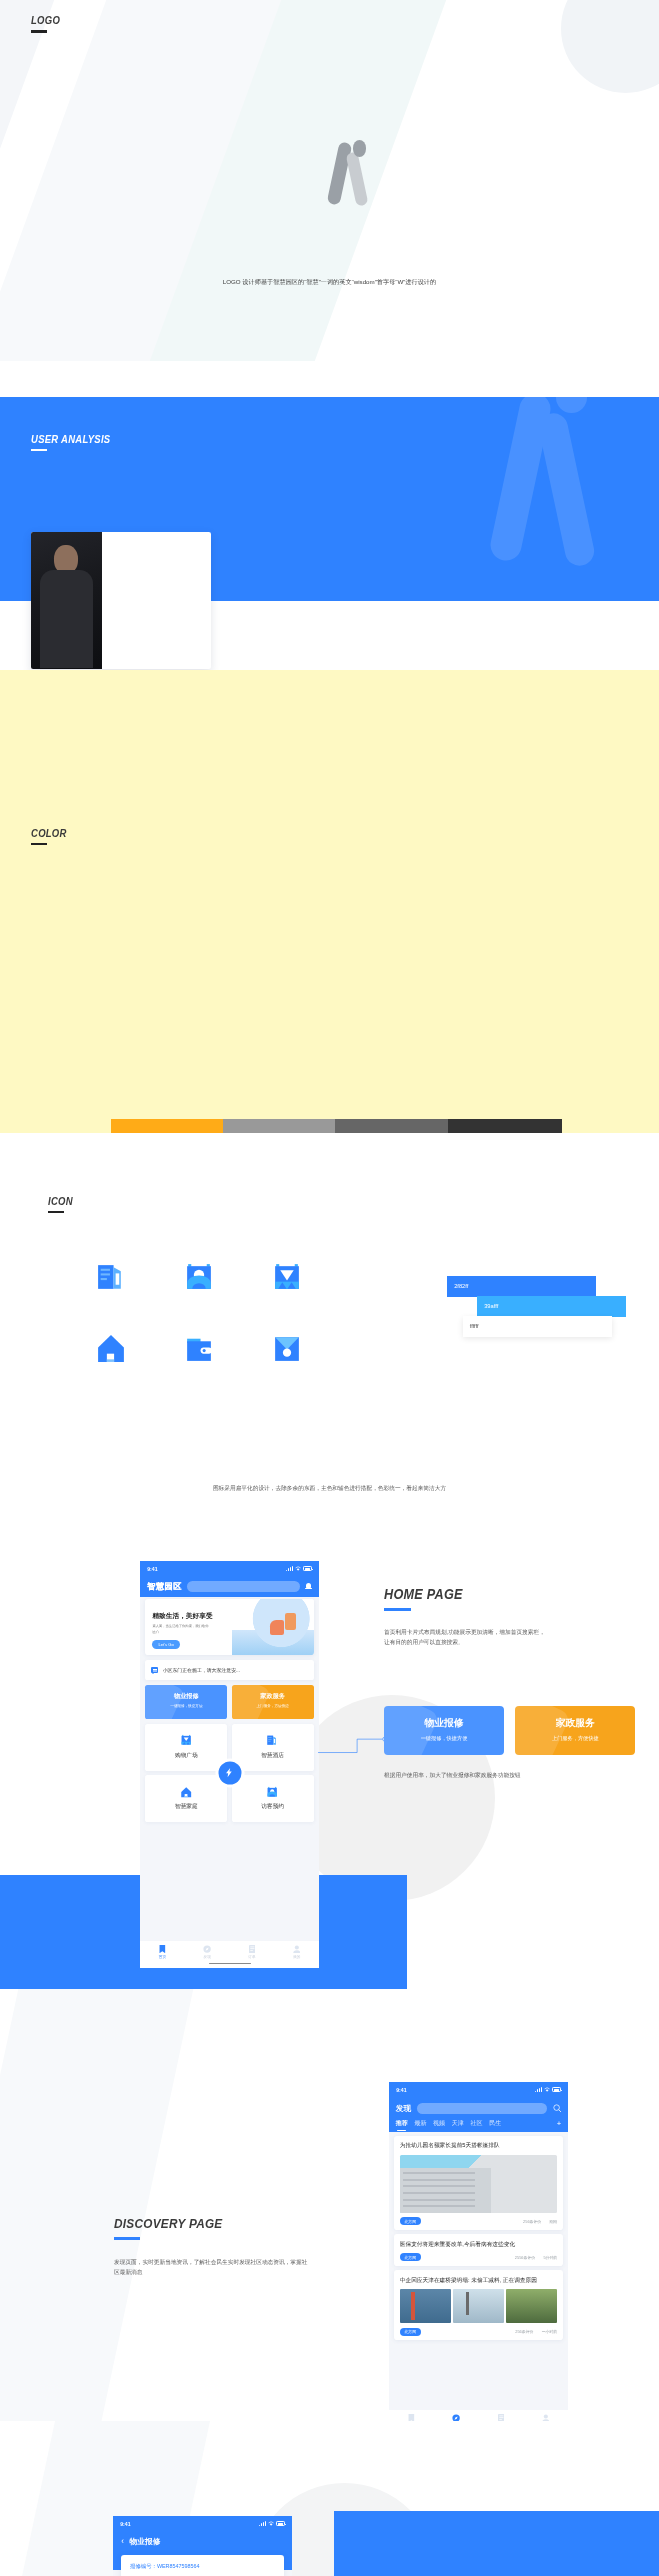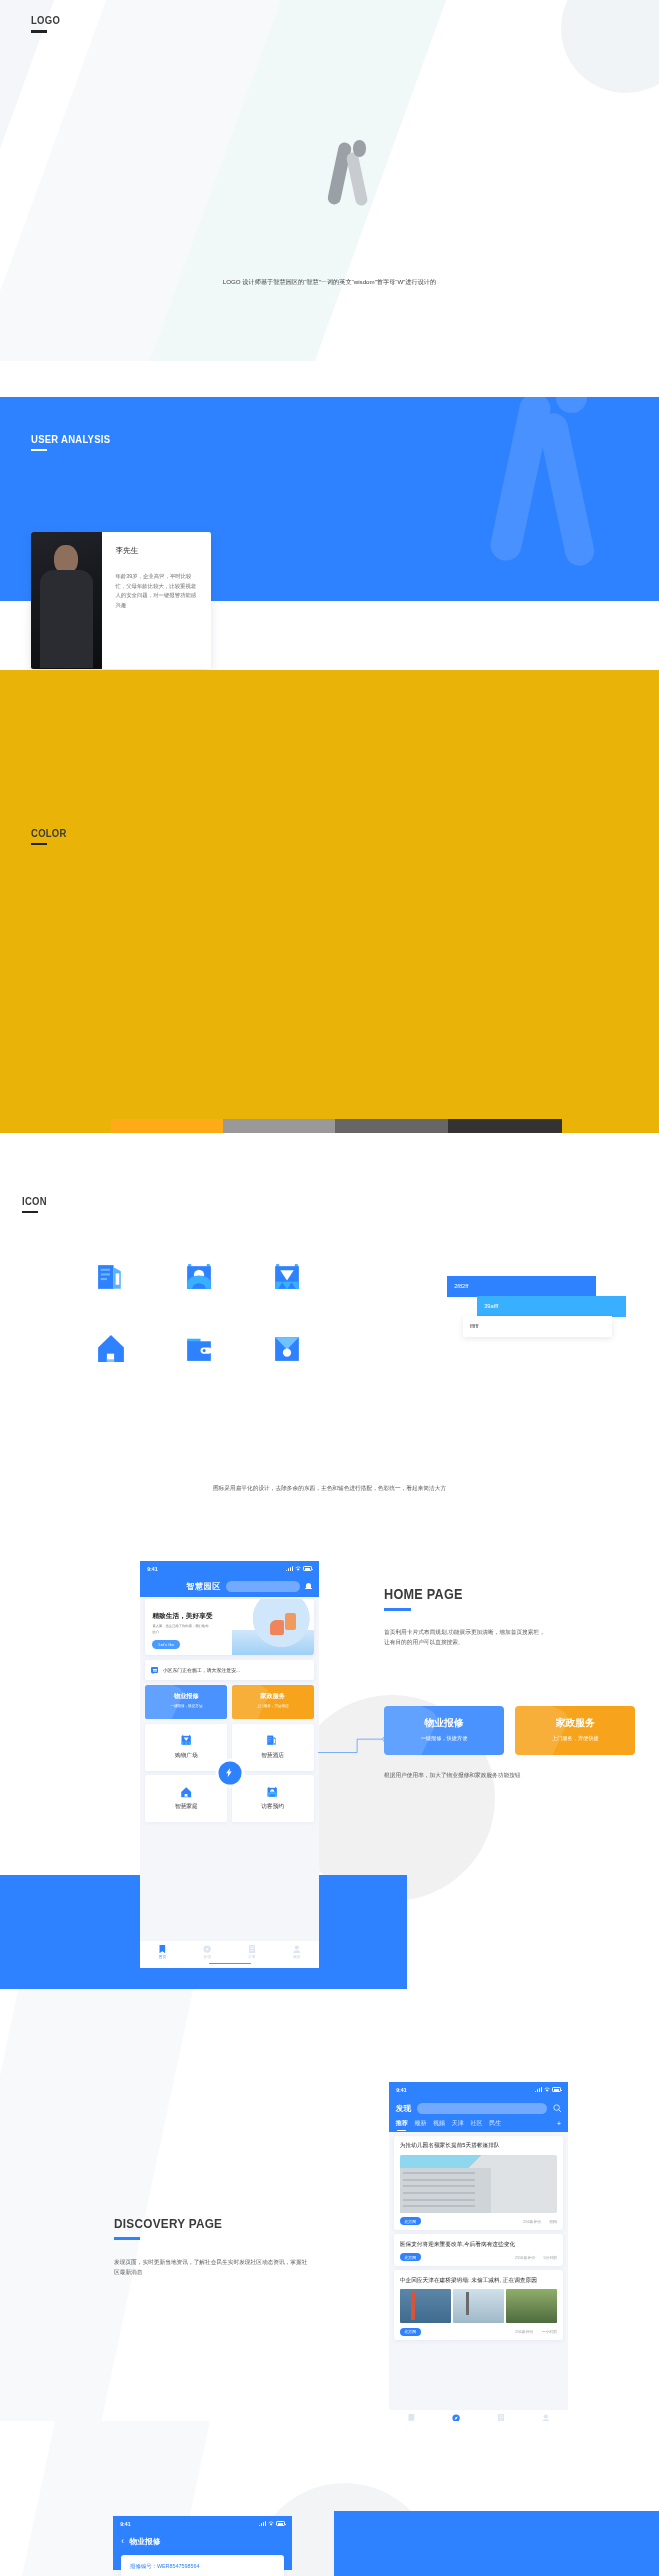--- a/index.html
+++ b/index.html
@@ -5,21 +5,21 @@
   * { box-sizing: border-box; margin:0; padding:0; }
   html,body { background:#fff; }
   body {
     width:659px; height:3447px; position:relative; overflow:hidden;
     font-family:"Liberation Sans","DejaVu Sans",sans-serif;
     color:#333;
   }
   .sec { position:absolute; left:0; width:659px; overflow:hidden; }
 
   
-  .heading { position:absolute; }
+  .heading { position:absolute;font-style:italic; }
   .heading .h-title {
     font-size:10.8px; font-weight:700; letter-spacing:0.3px;
     font-family:"Liberation Sans Narrow","Liberation Sans",sans-serif;
     transform:scaleX(.88); transform-origin:left center;
     color:#4a4a4a; white-space:nowrap;
   }
   .heading .h-rule { margin-top:4.1px; width:15.5px; height:2.1px; background:#2f82ff; }
   .heading.dark .h-title { color:#3b3b3b; }
   .heading.white .h-title { color:#fff; }
   .heading.white .h-rule { background:#fff; }
@@ -79,29 +79,29 @@
   .ph-1::after{content:"";position:absolute;left:7.2px;top:68px;width:57px;height:72px;border-radius:20.6px 20.6px 0 0;background:#eef1f4;}
   .ph-2 { background:linear-gradient(160deg,#23242a 0%,#17181c 45%,#0d0e11 100%); }
   .ph-2::before{content:"";position:absolute;left:23px;top:13.4px;width:24px;height:29px;border-radius:46%;background:#8d6f5c;}
   .ph-2::after{content:"";position:absolute;left:9.3px;top:38px;width:53px;height:98px;border-radius:13.4px 13.4px 0 0;background:#2b2c31;}
   .ph-3 { background:#f2f3f5; }
   .ph-3::before{content:"";position:absolute;left:15.5px;top:7.2px;width:39px;height:34px;border-radius:50% 50% 44% 44%;background:#d9dadd;}
   .ph-3::after{content:"";position:absolute;left:6.2px;top:38px;width:59px;height:100px;border-radius:17.5px 17.5px 0 0;background:#fbfbfc;}
   .ph-face { position:absolute; left:23px; top:20.6px; width:25px; height:30px; border-radius:46%; background:#e8c3a6; z-index:2;}
 
   
-  #s3 { top:670px; height:464px; background:#eab308; }
+  #s3 { top:670px; height:464px; background:#fef9c3; }
   #s3 .heading { left:31px; top:157px; }
   #s3 .swatches { position:absolute; left:111px; top:449px; width:451px; }
   #s3 .row1 { display:flex; height:75px; }
   #s3 .sw { position:relative; }
 
   
   #s4 { top:1133px; height:412px; background:#fff; }
-  #s4 .heading { left:22px; top:62px; }
+  #s4 .heading { left:48px; top:62px; }
   #s4 .iconwrap { position:absolute; left:95px; top:128px; width:216px; }
   #s4 .irow { display:flex; gap:56px; margin-bottom:39px; }
   #s4 .ic { width:32px; height:32px; position:relative; }
   #s4 .chips { position:absolute; left:447px; top:143px; width:216px; }
   #s4 .chip {
     height:20.6px; line-height:20.6px; color:#fff; font-size:5.7px; padding-left:7.2px;
     font-family:"Liberation Sans Narrow","Liberation Sans",sans-serif;
   }
   #s4 .chip1 { width:149px; background:#2f82ff; margin-left:0; }
   #s4 .chip2 { width:149px; background:#39afff; margin-left:30px; margin-top:-0.5px; }
@@ -135,21 +135,21 @@
   .tab .tl { font-size:3.6px; color:#c3cbd8; }
   .tab.active .tl { color:#2f82ff; }
 
   
   #s5 { top:1525px; height:464px; background:#fff; }
   #s5 .greycirc { position:absolute; left:289px; top:170px; width:206px; height:206px;
                   border-radius:50%; background:#f1f1f1; }
   #s5 .bluebox { position:absolute; left:0; top:350px; width:407px; height:126px; background:#2f82ff; }
   #s5 .phone { left:140px; top:36px; width:179px; height:407px; }
   #s5 .hp-head { background:#2f82ff; padding:4.1px 7.2px 5.2px; display:flex; align-items:center; gap:5.2px; }
-  #s5 .hp-logo { color:#fff; font-size:8.2px; font-weight:400; letter-spacing:0.5px; white-space:nowrap;margin-left:39px;
+  #s5 .hp-logo { color:#fff; font-size:8.2px; font-weight:700; letter-spacing:0.5px; white-space:nowrap;
                  -webkit-text-stroke:0.2px #fff; }
   #s5 .hp-search { flex:1; height:11.3px; border-radius:5.7px; background:rgba(255,255,255,.32); }
   #s5 .bell { width:6.7px; height:7.7px; position:relative; }
   #s5 .bell::before{content:"";position:absolute;left:0.5px;top:0.5px;width:5.7px;height:5.2px;border-radius:3.1px 3.1px 1px 1px;background:#fff;}
   #s5 .bell::after{content:"";position:absolute;left:0;top:5.2px;width:6.7px;height:1px;border-radius:0.5px;background:#fff;}
   #s5 .banner { margin:2.1px 5.2px 0; height:56px; background:#fff; border-radius:3.1px; position:relative;
                 overflow:hidden; box-shadow:0 1px 4.1px rgba(40,70,130,.08); }
   #s5 .bn-illu { position:absolute; right:0; top:0; width:82px; height:56px;
                  background:radial-gradient(circle at 60% 35%, #cfe6fb 0 46%, transparent 47%),
                             linear-gradient(180deg,#fff 55%,#cfe6fb 56%,#9fd0f5 100%); }
@@ -285,24 +285,20 @@
   </div>
   <div class="heading white">
     <div class="h-title">USER ANALYSIS</div>
     <div class="h-rule"></div>
   </div>
   <div class="cards">
     <div class="ucard">
       <div class="uphoto">
           <div class="ph ph-2"></div>
         </div>
-      <div class="uinfo">
-        <div class="uname">李先生</div>
-        <div class="udesc">年龄39岁，企业高管，平时比较忙，父母年龄比较大，比较重视老人的安全问题，对一键报警功能感兴趣</div>
-      </div>
     </div>
   </div>
 </div>
 
 <div class="sec" id="s3">
   <div class="heading dark blackrule">
     <div class="h-title">COLOR</div>
     <div class="h-rule"></div>
   </div>
   <div class="swatches">

